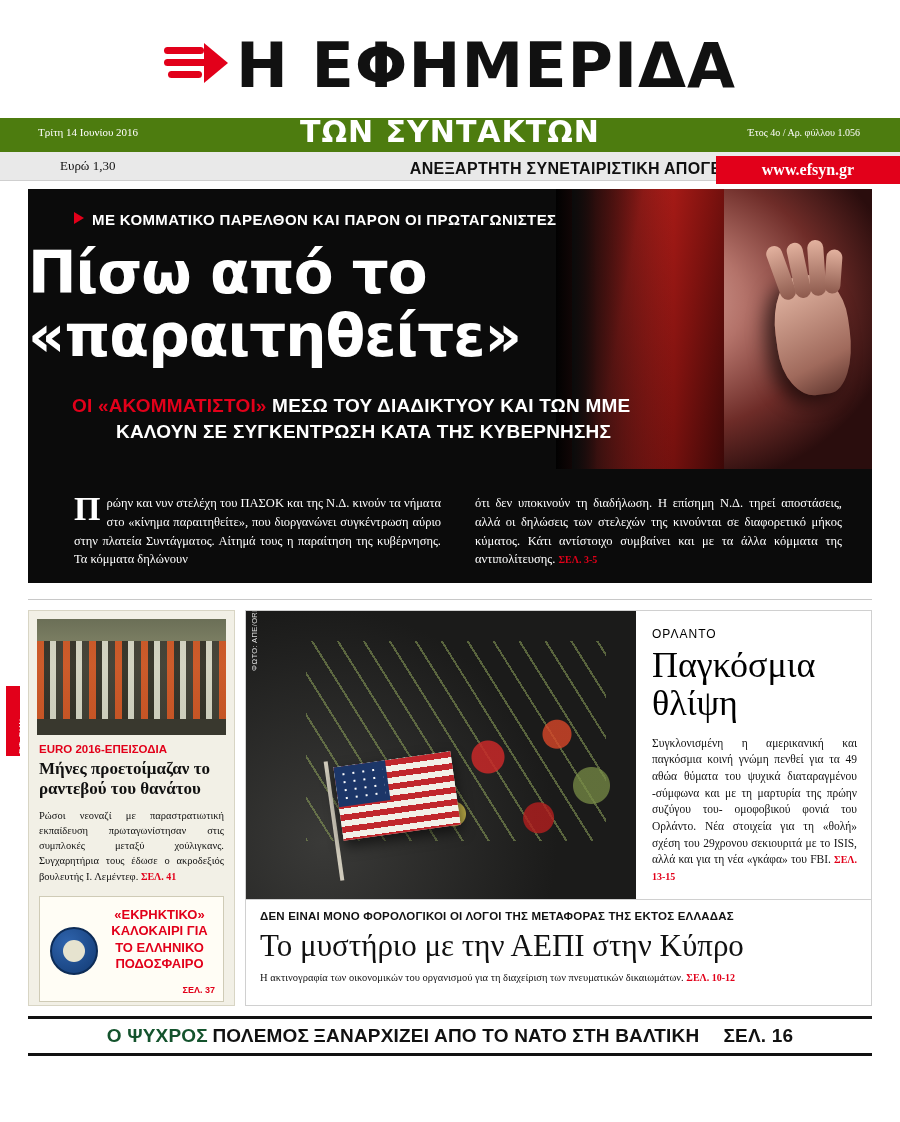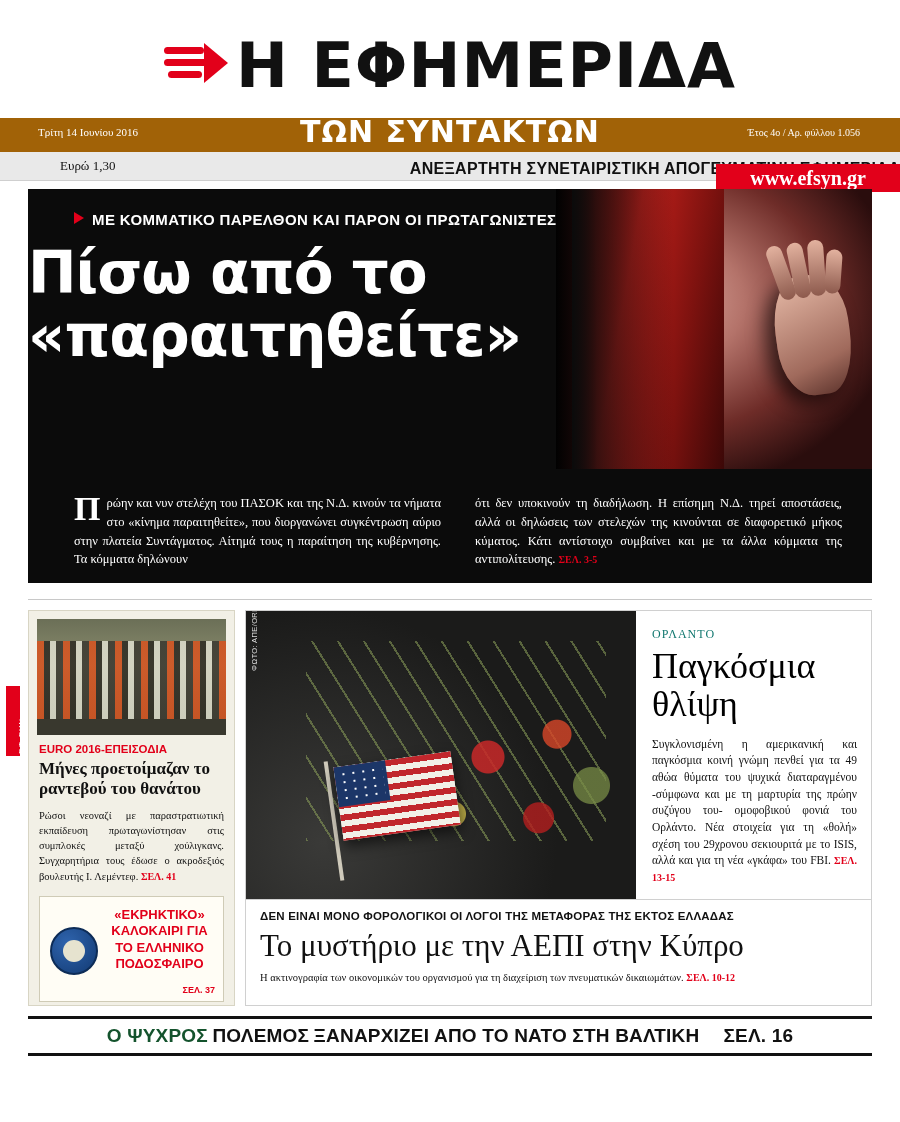--- a/index.html
+++ b/index.html
@@ -10,29 +10,29 @@
   .masthead{position:relative;height:118px;background:#ffffff;}
   .logo-row{display:flex;align-items:center;justify-content:center;height:100px;padding-top:16px;}
   .flame{width:62px;height:54px;position:relative;margin-right:10px;}
   .flame i{position:absolute;display:block;background:#e2001a;height:7px;border-radius:4px;}
   .flame i:nth-child(1){width:40px;left:0;top:8px;}
   .flame i:nth-child(2){width:52px;left:0;top:20px;}
   .flame i:nth-child(3){width:34px;left:4px;top:32px;}
   .flame .tip{position:absolute;right:-2px;top:4px;width:0;height:0;border-top:20px solid transparent;border-bottom:20px solid transparent;border-left:24px solid #e2001a;}
   .title-main{font-family:"DejaVu Sans",sans-serif;font-weight:bold;font-size:62px;letter-spacing:1px;color:#111;line-height:1;}
 
-  .redbar{background:#a16207;height:34px;position:relative;}
+  .redbar{background:#4d7c0f;height:34px;position:relative;}
   .subtitle{position:absolute;left:0;right:0;top:-4px;text-align:center;font-family:"DejaVu Sans",sans-serif;font-weight:bold;font-size:30px;color:#ffffff;letter-spacing:1px;}
   .date{position:absolute;left:38px;top:8px;color:#ffffff;font-family:"Liberation Serif",serif;font-size:11px;}
   .issue{position:absolute;right:40px;top:9px;color:#ffffff;font-family:"Liberation Serif",serif;font-size:10px;}
 
   .greybar{background:#e9e9e9;height:28px;position:relative;border-bottom:1px solid #cfcfcf;}
   .price{position:absolute;left:60px;top:6px;font-family:"Liberation Serif",serif;font-size:13px;color:#111;}
   .tagline{position:absolute;left:0;right:0;top:8px;text-align:right;font-weight:bold;font-size:16px;color:#111;letter-spacing:.3px;}
-  .siteurl{position:absolute;right:0;top:12px;width:184px;height:28px;background:#e2001a;color:#fff;font-weight:bold;font-size:20px;text-align:center;line-height:28px;font-family:"Liberation Serif",serif;}
+  .siteurl{position:absolute;right:0;top:4px;width:184px;height:28px;background:#e2001a;color:#fff;font-weight:bold;font-size:16px;text-align:center;line-height:28px;font-family:"Liberation Serif",serif;}
 
   
   .hero{position:relative;margin:8px 28px 0 28px;height:394px;background:#0b0b0b;overflow:hidden;}
   .hero-photo{position:absolute;right:0;top:0;width:290px;height:280px;background:
      radial-gradient(ellipse at 30% 40%, #d9a49a 0%, #b4736a 26%, #6e2c28 55%, #2a0d0d 80%);
      }
   .curtain{position:absolute;right:148px;top:0;width:150px;height:280px;background:linear-gradient(100deg,#8d1410 0%,#c2201b 35%,#7d120f 70%,#3c0807 100%);}
   .curtain:after{content:"";position:absolute;left:-18px;top:0;width:40px;height:280px;background:linear-gradient(90deg,rgba(0,0,0,.9),rgba(160,20,16,.2));}
   .hand{position:absolute;right:22px;top:86px;width:74px;height:120px;background:linear-gradient(160deg,#e9bdaa,#a06a5c 70%,#5b322b);border-radius:40% 46% 38% 44%/46% 40% 50% 42%;transform:rotate(-8deg);box-shadow:-10px 6px 18px rgba(0,0,0,.6);}
   .hand .f{position:absolute;width:16px;height:56px;background:linear-gradient(180deg,#e3b29f,#8d5a4d);border-radius:8px;top:-34px;}
@@ -87,21 +87,21 @@
      repeating-linear-gradient(58deg, rgba(140,160,90,.55) 0 2px, rgba(0,0,0,0) 2px 22px);}
   .usflag{position:absolute;left:92px;top:148px;width:118px;height:74px;background:#e9e7dd;transform:rotate(-8deg);box-shadow:0 6px 14px rgba(0,0,0,.6);}
   .usflag .stripes{position:absolute;inset:0;background:repeating-linear-gradient(180deg,#c1262c 0 6px,#f2f0e8 6px 12px);}
   .usflag .canton{position:absolute;left:0;top:0;width:52px;height:40px;background:#1c3668;}
   .usflag .canton:after{content:"";position:absolute;inset:4px;background:
      radial-gradient(circle,#fff 0 1.2px,rgba(0,0,0,0) 1.3px) 0 0/10px 8px;}
   .flagpole{position:absolute;left:86px;top:150px;width:4px;height:120px;background:#cfcabb;transform:rotate(-8deg);}
   .photocredit{position:absolute;left:4px;top:60px;color:#ddd;font-size:7.5px;letter-spacing:.4px;transform:rotate(-90deg);transform-origin:left top;white-space:nowrap;}
 
   .right-text{flex:1;padding:16px 14px 10px 16px;}
-  .orl-kicker{font-family:Liberation Serif, serif;font-size:12px;color:#0f766e;letter-spacing:1px;}
+  .orl-kicker{font-family:Liberation Sans, sans-serif;font-size:12px;color:#000000;letter-spacing:1px;}
   .orl-title{font-family:"Liberation Serif",serif;font-size:36px;line-height:1.05;color:#000000;margin-top:6px;}
   .orl-body{margin-top:12px;font-family:"Liberation Serif",serif;font-size:11.5px;line-height:1.45;color:#111;text-align:justify;}
 
   .right-bottom{border-top:1px solid #d0d0d0;padding:10px 14px 8px 14px;text-align:left;}
   .aepi-kicker{font-weight:bold;font-size:11.5px;color:#111;letter-spacing:.2px;}
   .aepi-title{font-family:"Liberation Serif",serif;font-size:31px;color:#111;margin-top:6px;}
   .aepi-body{font-family:"Liberation Serif",serif;font-size:10.5px;color:#111;margin-top:8px;}
 
   
   .footer{margin:10px 28px 0 28px;border-top:3px solid #111;border-bottom:3px solid #111;height:34px;display:flex;align-items:center;justify-content:center;}
@@ -156,20 +156,25 @@
 
     <div class="kicker">
       <span class="tri"></span><span>ΜΕ ΚΟΜΜΑΤΙΚΟ ΠΑΡΕΛΘΟΝ ΚΑΙ ΠΑΡΟΝ ΟΙ ΠΡΩΤΑΓΩΝΙΣΤΕΣ</span>
     </div>
 
     <div class="hero-title">
       <div>Πίσω από το</div>
       <div>«παραιτηθείτε»</div>
     </div>
 
+    <div class="hero-sub">
+      <span class="red">ΟΙ «ΑΚΟΜΜΑΤΙΣΤΟΙ»</span>
+      <span class="white">ΜΕΣΩ ΤΟΥ ΔΙΑΔΙΚΤΥΟΥ ΚΑΙ ΤΩΝ ΜΜΕ</span>
+      <span class="l2">ΚΑΛΟΥΝ ΣΕ ΣΥΓΚΕΝΤΡΩΣΗ ΚΑΤΑ ΤΗΣ ΚΥΒΕΡΝΗΣΗΣ</span>
+    </div>
 
     <div class="hero-body">
       <p><span class="dropcap">Π</span><span>ρώην και νυν στελέχη του ΠΑΣΟΚ και της Ν.Δ. κινούν τα νήματα στο «κίνημα παραιτηθείτε», που διοργανώνει συγκέντρωση αύριο στην πλατεία Συντάγματος. Αίτημά τους η παραίτηση της κυβέρνησης. Τα κόμματα δηλώνουν</span></p>
       <p><span>ότι δεν υποκινούν τη διαδήλωση. Η επίσημη Ν.Δ. τηρεί αποστάσεις, αλλά οι δηλώσεις των στελεχών της κινούνται σε διαφορετικό μήκος κύματος. Κάτι αντίστοιχο συμβαίνει και με τα άλλα κόμματα της αντιπολίτευσης.</span> <span class="ref">ΣΕΛ. 3-5</span></p>
     </div>
   </div>
 
   <div class="hr-thin"></div>
 
   <div class="mid">

